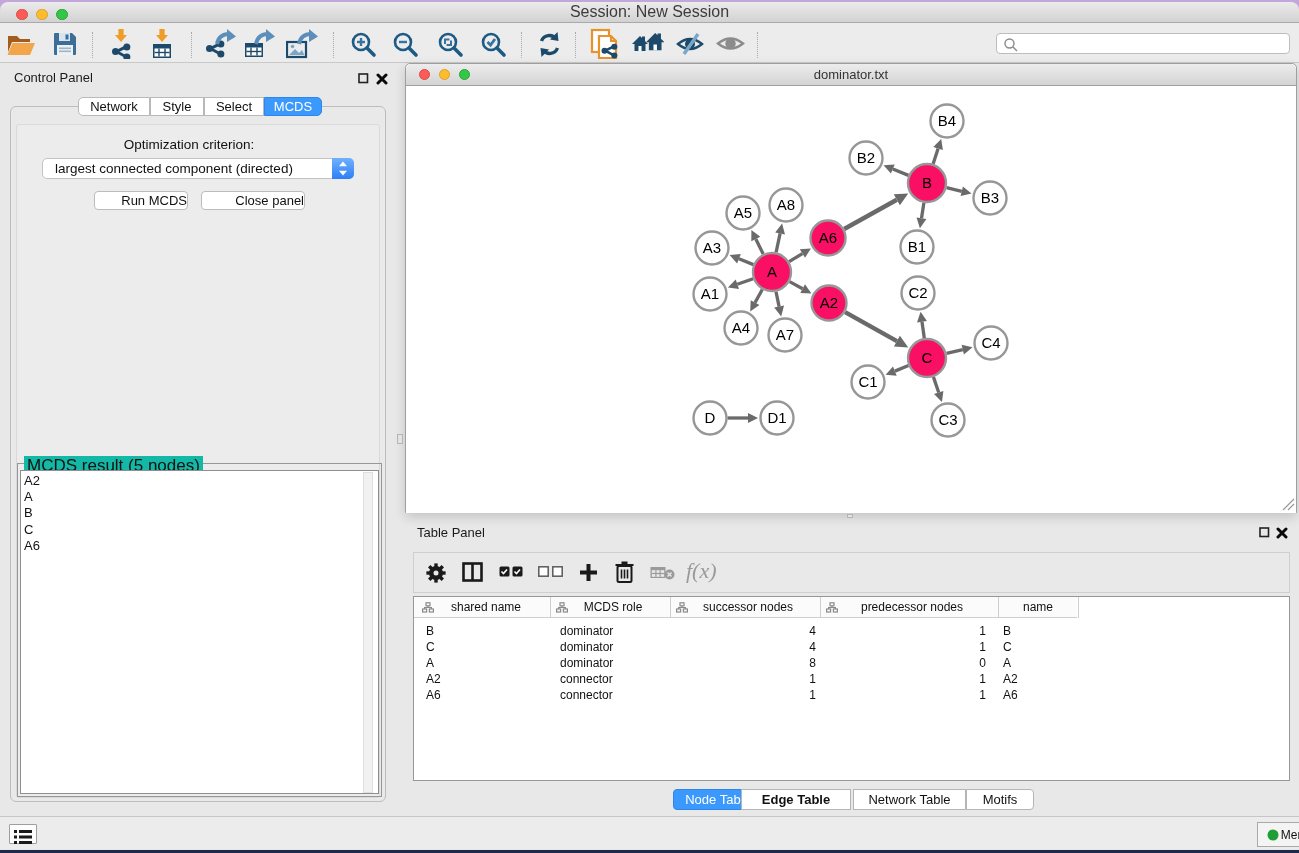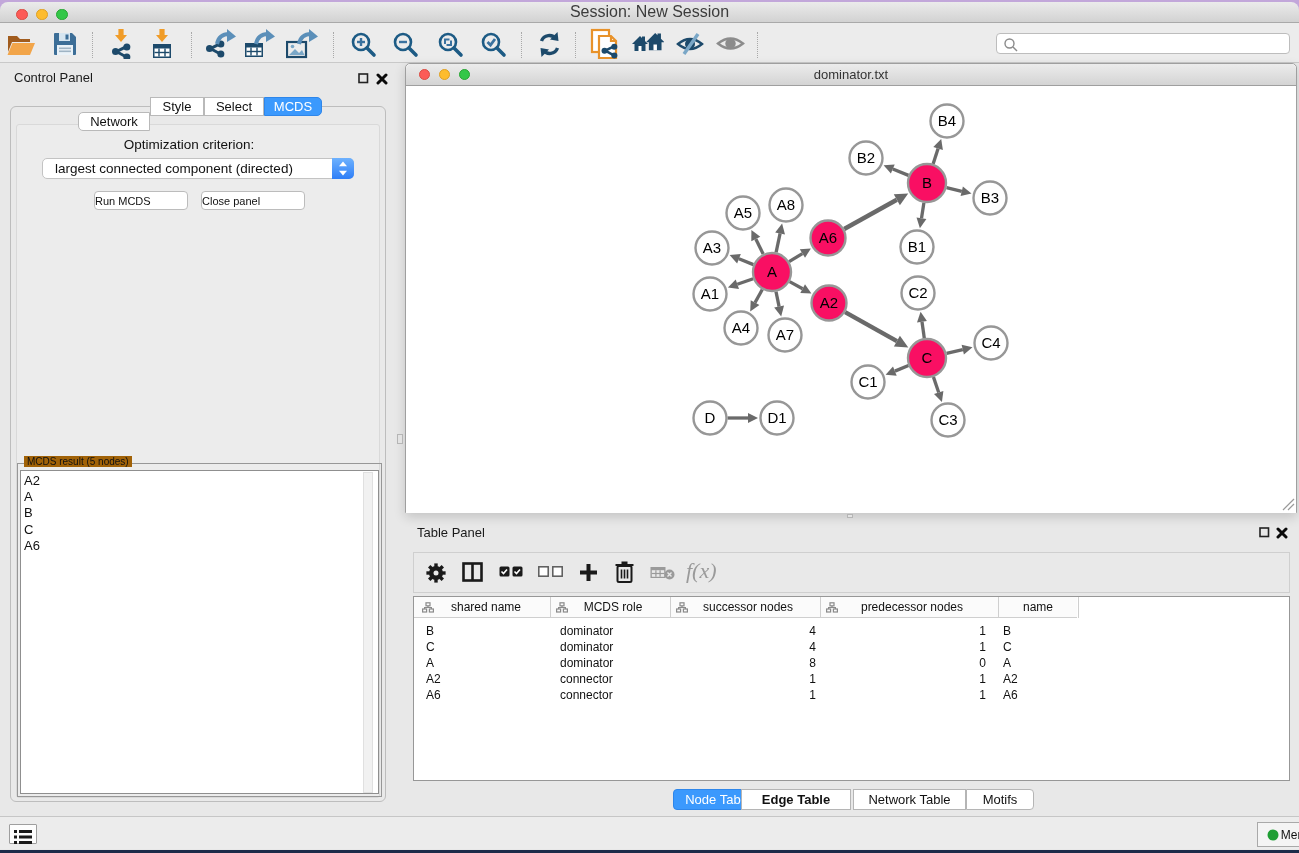--- a/index.html
+++ b/index.html
@@ -21,23 +21,23 @@
 #cp-outer { left:10px; top:106px; width:376px; height:696px; border:1px solid #bdbdbd; border-radius:6px; background:#e9e9e9;}
 #cp-inner { left:16px; top:124px; width:364px; height:674px; border:1px solid #d9d9d9; border-radius:3px; background:#ececec;}
 .tabbtn { position:absolute; top:0; height:19px; background:#fff; border:1px solid #b9b9b9; font-size:13px;
   text-align:center; line-height:18px; color:#111; }
 #opt-label { left:7px; top:137px; width:364px; text-align:center; font-size:13.5px; color:#111; }
 #combo { left:42px; top:158px; width:312px; height:21px; background:#fff; border:1px solid #c3c3c3; border-radius:5px; }
 #combo .txt { position:absolute; left:12px; top:0; font-size:13.5px; line-height:20px; color:#111; }
 #combo .cap { position:absolute; right:-1px; top:-1px; width:22px; height:21px; border-radius:0 5px 5px 0;
   background:linear-gradient(#6eb2fe,#2e7ef7); }
 .btn { position:absolute; height:19px; background:#fff; border:1px solid #bcbcbc; border-radius:4px;
-  font-size:11px; text-align:left; color:#111; }
+  font-size:13px; text-align:right; color:#111; }
 #groupbox { left:17px; top:463px; width:365px; height:334px; border:1px solid #979797; }
-#grouplabel { left:24px; top:456px; font-size:10px; color:#111; background:#a16207; padding:0 3px; }
+#grouplabel { left:24px; top:456px; font-size:17px; color:#111; background:#14b8a6; padding:0 3px; }
 #mcdslist { left:20px; top:470px; width:359px; height:324px; padding-top:2px; background:#fff; border:1px solid #8f8f8f; font-size:13px; color:#111;}
 #mcdslist > div.it { padding-left:3px; height:16.2px; line-height:16.2px; }
 #mcdstrack { position:absolute; right:5px; top:1px; width:10px; height:321px; background:#f1f1f1; border:1px solid #e0e0e0;}
 
 
 #netwin { left:405px; top:63px; width:892px; height:450px; border-radius:5px 5px 0 0;
   box-shadow:0 4px 12px rgba(0,0,0,0.16); background:#fff; border:1px solid #9f9f9f;}
 #nettitle { position:absolute; left:0; top:0; width:100%; height:22px; border-radius:5px 5px 0 0;
   background:linear-gradient(#ececec,#d4d4d4); border-bottom:1px solid #9f9f9f; }
 #nettitle .title { width:100%; text-align:center; font-size:13px; color:#333; line-height:21px; }
@@ -212,21 +212,21 @@
   </svg>
 <div id="cp-title" class="abs">Control Panel</div>
 <svg class="abs" width="11" height="11" style="left:358px;top:73px">
     <rect x="1" y="1" width="8.5" height="8.5" fill="none" stroke="#222" stroke-width="1.6"></rect>
   </svg>
 <svg class="abs" width="12" height="12" style="left:376px;top:73px">
     <path d="M2 2 L10 10 M10 2 L2 10" stroke="#0a0a0a" stroke-width="3" stroke-linecap="round"></path>
   </svg>
 <div id="cp-outer" class="abs"></div>
 <div id="cp-inner" class="abs"></div>
-<div class="tabbtn abs" style="left:78px;top:97px;width:72px;border-radius:5px 0 0 5px;margin-top:15px;">Network</div>
+<div class="tabbtn abs" style="left:78px;top:97px;width:72px;border-radius:5px 0 0 5px;">Network</div>
 <div class="tabbtn abs" style="left:150px;top:97px;width:54px;">Style</div>
 <div class="tabbtn abs" style="left:204px;top:97px;width:60px;">Select</div>
 <div class="tabbtn abs" style="left:264px;top:97px;width:58px;border-radius:0 5px 5px 0;background:#3b99fd;border-color:#2e86ea;color:#fff;">MCDS</div>
 <div id="opt-label" class="abs">Optimization criterion:</div>
 <div id="combo" class="abs">
     <div class="txt">largest connected component (directed)</div>
     <div class="cap"><svg width="22" height="21" viewBox="0 0 22 21">
         <path d="M11 3.5 L15 8.2 L7 8.2 Z" fill="#fff"></path>
         <path d="M11 17.5 L15 12.8 L7 12.8 Z" fill="#fff"></path>
       </svg></div>

